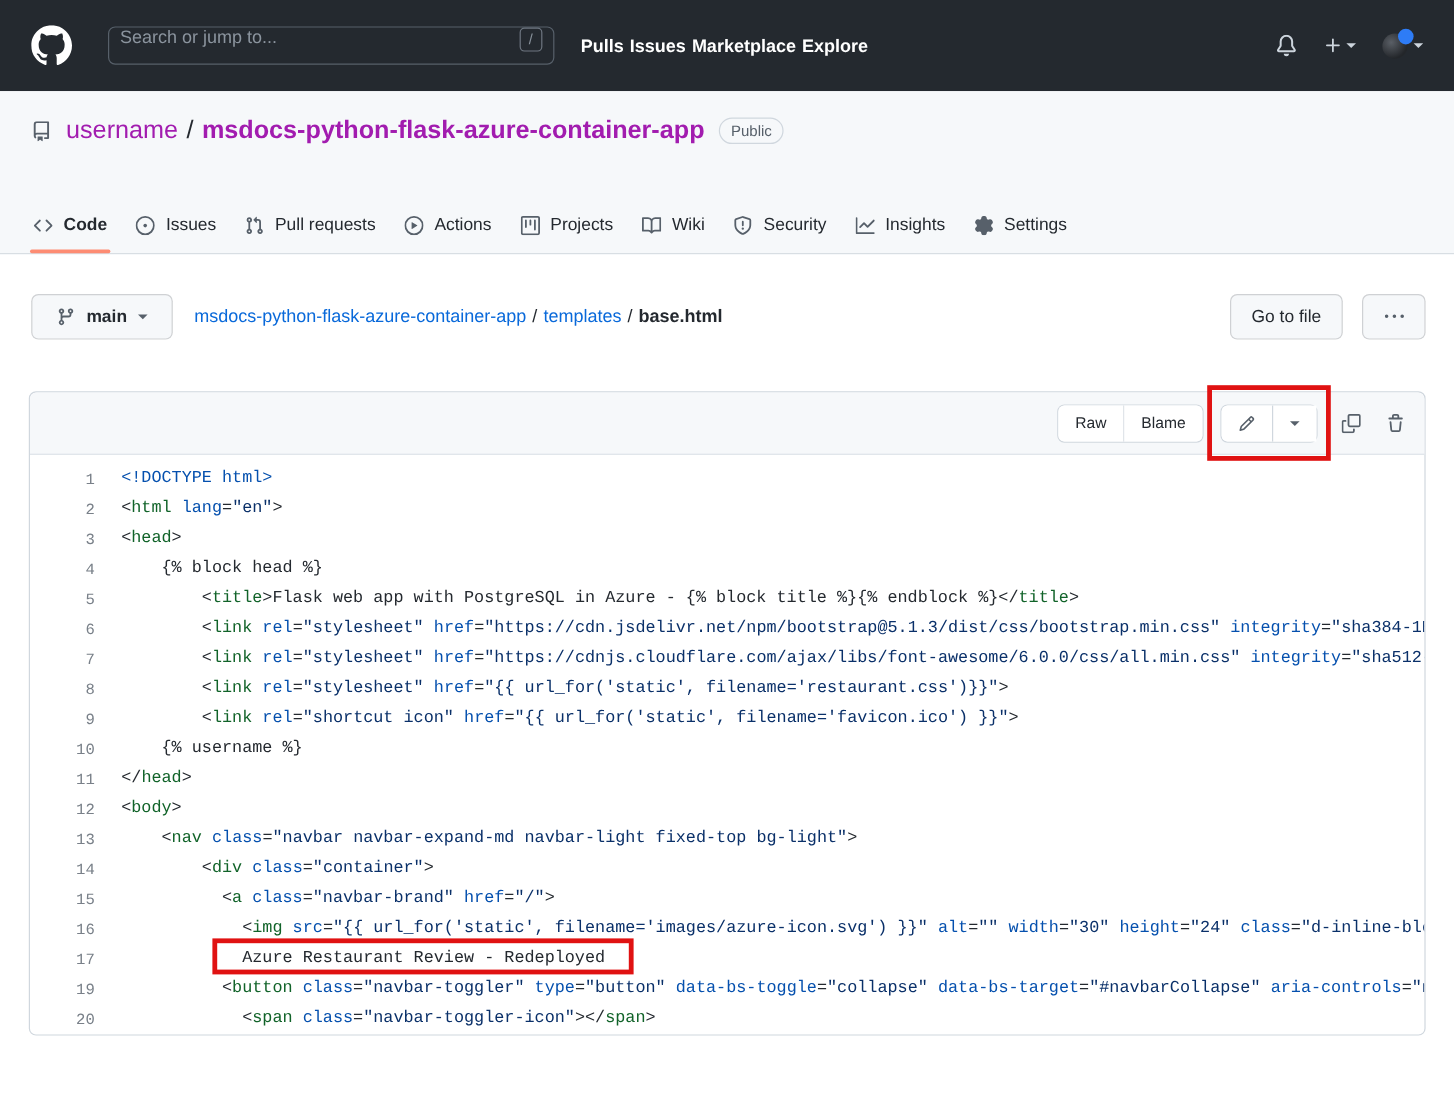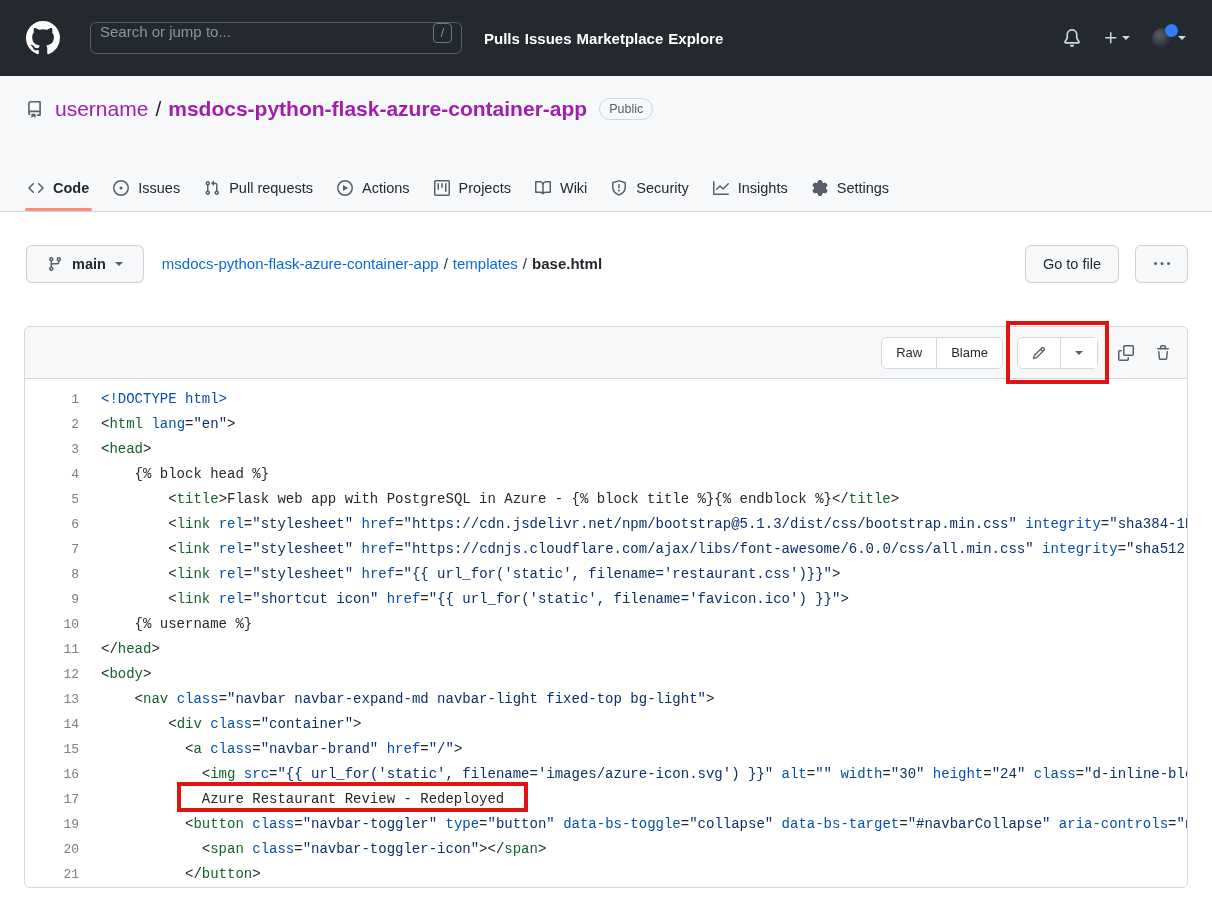--- a/index.html
+++ b/index.html
@@ -280,15 +280,14 @@
       <div class="code-row"><span class="ln">10</span><span class="cl"><span class="tk-pln">    {% username %}</span></span></div>
       <div class="code-row"><span class="ln">11</span><span class="cl"><span class="tk-pln">&lt;/</span><span class="tk-tag">head</span><span class="tk-pln">&gt;</span></span></div>
       <div class="code-row"><span class="ln">12</span><span class="cl"><span class="tk-pln">&lt;</span><span class="tk-tag">body</span><span class="tk-pln">&gt;</span></span></div>
       <div class="code-row"><span class="ln">13</span><span class="cl"><span class="tk-pln">    &lt;</span><span class="tk-tag">nav</span><span class="tk-pln"> </span><span class="tk-attr">class</span><span class="tk-pln">=</span><span class="tk-str">"navbar navbar-expand-md navbar-light fixed-top bg-light"</span><span class="tk-pln">&gt;</span></span></div>
       <div class="code-row"><span class="ln">14</span><span class="cl"><span class="tk-pln">        &lt;</span><span class="tk-tag">div</span><span class="tk-pln"> </span><span class="tk-attr">class</span><span class="tk-pln">=</span><span class="tk-str">"container"</span><span class="tk-pln">&gt;</span></span></div>
       <div class="code-row"><span class="ln">15</span><span class="cl"><span class="tk-pln">          &lt;</span><span class="tk-tag">a</span><span class="tk-pln"> </span><span class="tk-attr">class</span><span class="tk-pln">=</span><span class="tk-str">"navbar-brand"</span><span class="tk-pln"> </span><span class="tk-attr">href</span><span class="tk-pln">=</span><span class="tk-str">"/"</span><span class="tk-pln">&gt;</span></span></div>
       <div class="code-row"><span class="ln">16</span><span class="cl"><span class="tk-pln">            &lt;</span><span class="tk-tag">img</span><span class="tk-pln"> </span><span class="tk-attr">src</span><span class="tk-pln">=</span><span class="tk-str">"{{ url_for('static', filename='images/azure-icon.svg') }}"</span><span class="tk-pln"> </span><span class="tk-attr">alt</span><span class="tk-pln">=</span><span class="tk-str">""</span><span class="tk-pln"> </span><span class="tk-attr">width</span><span class="tk-pln">=</span><span class="tk-str">"30"</span><span class="tk-pln"> </span><span class="tk-attr">height</span><span class="tk-pln">=</span><span class="tk-str">"24"</span><span class="tk-pln"> </span><span class="tk-attr">class</span><span class="tk-pln">=</span><span class="tk-str">"d-inline-block align-text-top mr-2"</span></span></div>
       <div class="code-row"><span class="ln">17</span><span class="cl"><span class="tk-pln">            Azure Restaurant Review - Redeployed</span></span><div class="row-red"></div></div>
       <div class="code-row"><span class="ln">19</span><span class="cl"><span class="tk-pln">          &lt;</span><span class="tk-tag">button</span><span class="tk-pln"> </span><span class="tk-attr">class</span><span class="tk-pln">=</span><span class="tk-str">"navbar-toggler"</span><span class="tk-pln"> </span><span class="tk-attr">type</span><span class="tk-pln">=</span><span class="tk-str">"button"</span><span class="tk-pln"> </span><span class="tk-attr">data-bs-toggle</span><span class="tk-pln">=</span><span class="tk-str">"collapse"</span><span class="tk-pln"> </span><span class="tk-attr">data-bs-target</span><span class="tk-pln">=</span><span class="tk-str">"#navbarCollapse"</span><span class="tk-pln"> </span><span class="tk-attr">aria-controls</span><span class="tk-pln">=</span><span class="tk-str">"navbarCollapse"</span></span></div>
       <div class="code-row"><span class="ln">20</span><span class="cl"><span class="tk-pln">            &lt;</span><span class="tk-tag">span</span><span class="tk-pln"> </span><span class="tk-attr">class</span><span class="tk-pln">=</span><span class="tk-str">"navbar-toggler-icon"</span><span class="tk-pln">&gt;</span><span class="tk-pln">&lt;/</span><span class="tk-tag">span</span><span class="tk-pln">&gt;</span></span></div>
-      <div class="code-row"><span class="ln">21</span><span class="cl"><span class="tk-pln">          &lt;/</span><span class="tk-tag">button</span><span class="tk-pln">&gt;</span></span></div>
     </div>
 </div>
 
 </body></html>

